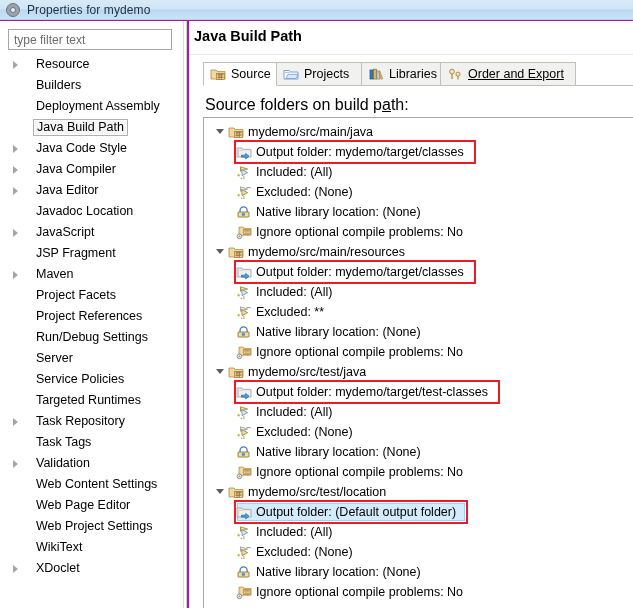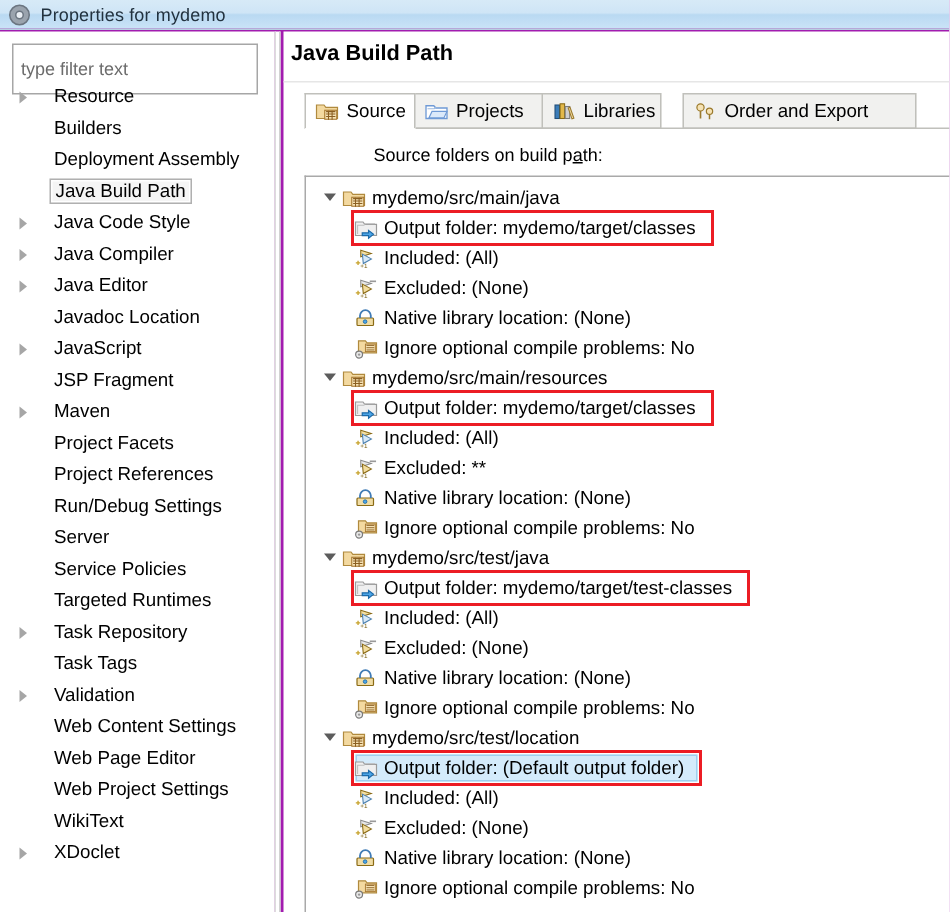--- a/index.html
+++ b/index.html
@@ -54,21 +54,21 @@
   }
 
   
   .left-panel {
     position: absolute; left: 0; top: 21px;
     width: 183px; height: 587px;
     background: #ffffff;
   }
   .filter-box {
     position: absolute; left: 8px; top: 8px;
-    width: 164px; height: 34px;
+    width: 164px; height: 21px;
     border: 1px solid #a6a6a6;
     background: #ffffff;
     box-sizing: border-box;
     display: flex; align-items: center;
     padding-left: 5px;
     font-size: 12px;
     color: #555555;
   }
   .filter-box input {
     border: none; outline: none;
@@ -174,23 +174,22 @@
     position: absolute; left: 14px; top: 64px;
     width: 430px; height: 1px;
     background: #c0c0bb;
   }
 
   
   .ticon { width: 16px; height: 16px; flex: 0 0 auto; display:block; }
 
   .section-label {
     position: absolute; left: 16px; top: 75px;
-    font-size: 12px;
+    font-size: 16px;
     color: #000000;
-    margin-left: 44px;
   }
   .section-label u { text-decoration: underline; }
 
   
   .bp-box {
     position: absolute; left: 14px; top: 96px;
     width: 430px; height: 492px;
     border: 1px solid #a9a9a9;
     border-right: none;
     border-bottom: none;
@@ -395,21 +394,21 @@
         <div class="tab" style="left: 73px; width: 86px;">
           <span>
             <svg class="ticon" viewBox="0 0 16 16" width="16" height="16" xmlns="http://www.w3.org/2000/svg">
               <path d="M1 4.5h5.2l1.3 1.5H15V13H1z" fill="#ffffff" stroke="#6f9ad6" stroke-width="0.9"></path>
               <path d="M2 6.5h4.5l1-1.2" fill="none" stroke="#9ab9e0" stroke-width="0.8"></path>
               <path d="M3 12.5l2-4.2h10l-2 4.2z" fill="#dbe9fa" stroke="#6f9ad6" stroke-width="0.8"></path>
             </svg>
           </span>
           <span class="tlabel">Projects</span>
         </div>
-        <div class="tab" style="left: 252px; width: 156px;">
+        <div class="tab" style="left: 237px; width: 136px; text-decoration: underline;">
           <span>
             <svg class="ticon" viewBox="0 0 16 16" width="16" height="16" xmlns="http://www.w3.org/2000/svg">
               <circle cx="5" cy="5.6" r="2.4" fill="#f6e3b5" stroke="#9b7a2c" stroke-width="0.8"></circle>
               <path d="M5 8v5" stroke="#9b7a2c" stroke-width="1.1"></path>
               <circle cx="11" cy="8.2" r="2.1" fill="#f6e3b5" stroke="#9b7a2c" stroke-width="0.8"></circle>
               <path d="M11 10.3v3.2" stroke="#9b7a2c" stroke-width="1"></path>
             </svg>
           </span>
           <span class="tlabel">Order and Export</span>
         </div>

